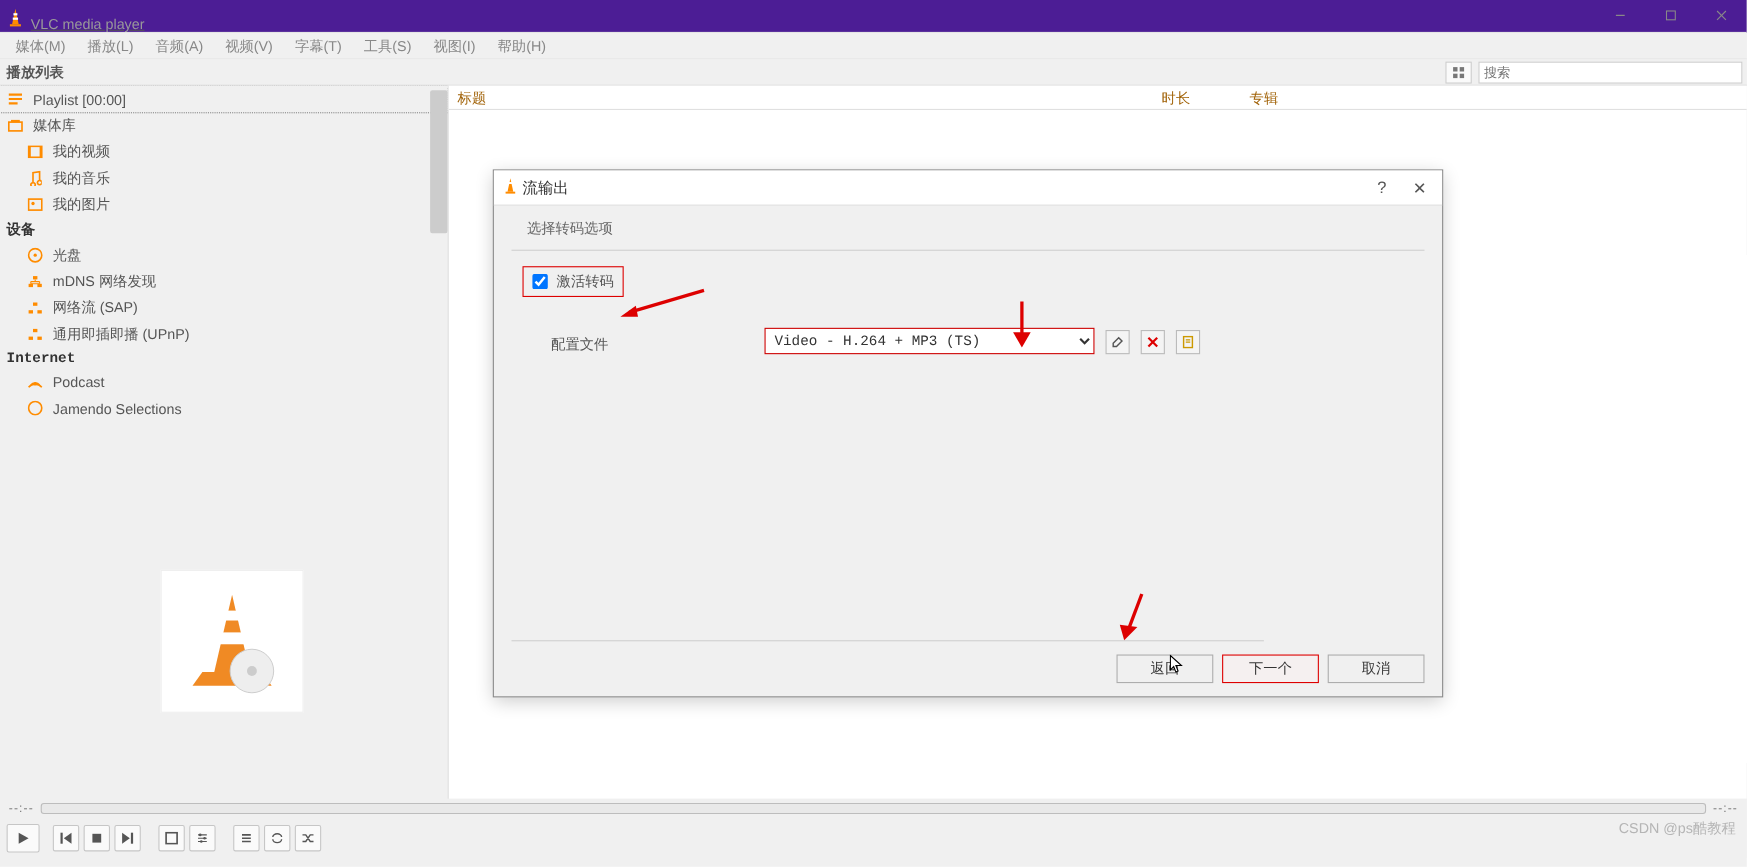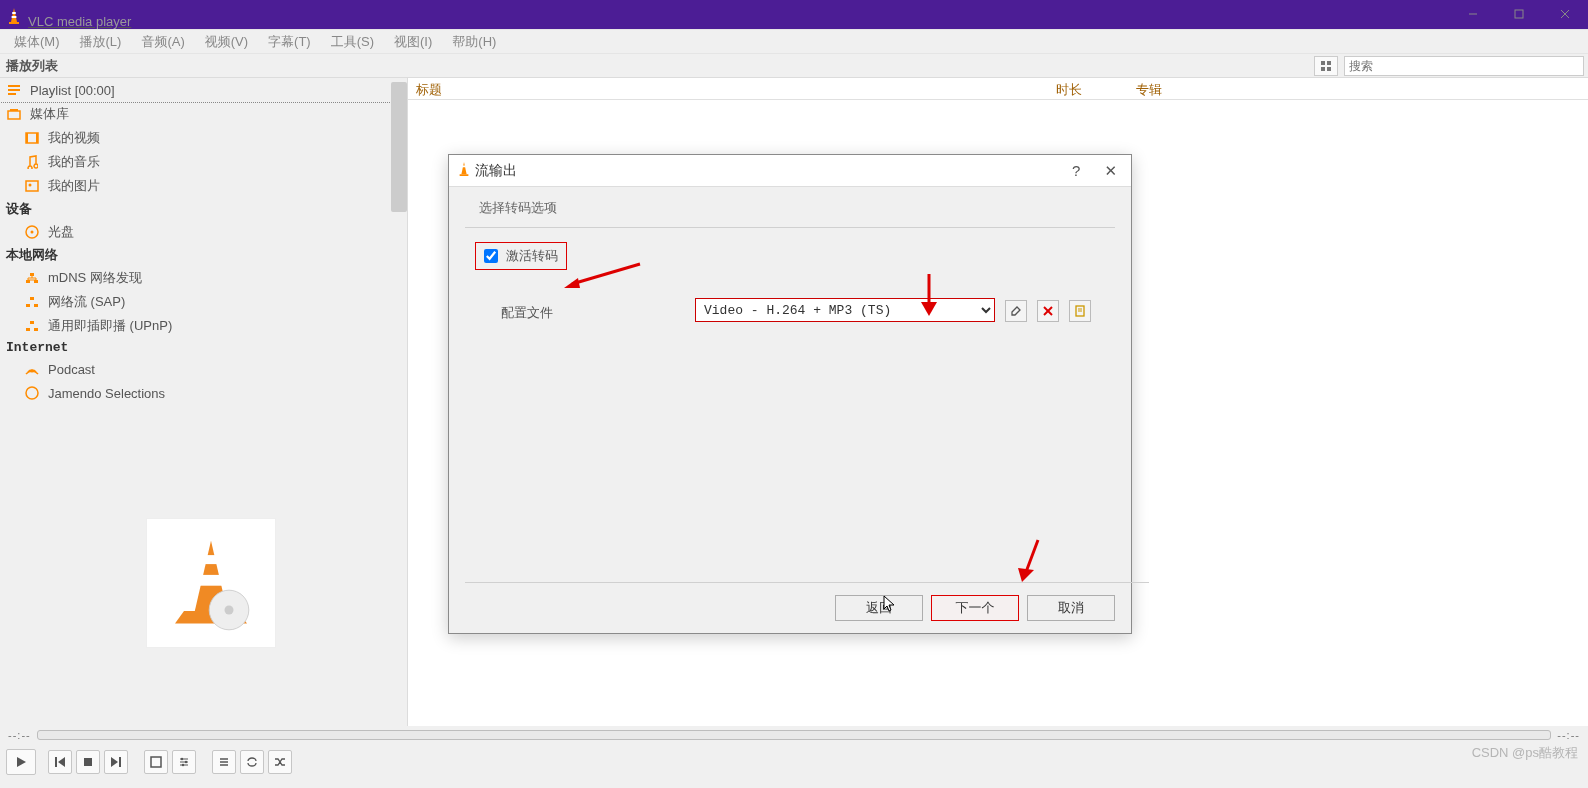--- a/index.html
+++ b/index.html
@@ -45,21 +45,21 @@
 
 .seekrow { height:18px; background:#f0f0f0; display:flex; align-items:center; padding:0 8px; gap:6px;}
 .dots { color:#777; font-size:11px; letter-spacing:1px;}
 .seektrack { flex:1; height:10px; border:1px solid #bdbdbd; border-radius:3px; background:#e9e9e9;}
 .controls { height:36px; background:#f0f0f0; display:flex; align-items:center; padding:0 6px; gap:4px;}
 .cbtn { height:24px; min-width:24px; border:1px solid #c6c6c6; background:#fafafa; border-radius:2px; display:flex; align-items:center; justify-content:center; padding:0 4px;}
 .cbtn.big { width:30px; height:26px;}
 .cbtn svg { width:12px; height:12px; fill:#555;}
 
 
-.dialog { position:absolute; left:448px; top:154px; width:684px; height:480px; background:#f0f0f0; border:1px solid #8a8a8a; box-shadow:0 4px 16px rgba(0,0,0,.2);}
+.dialog { position:absolute; left:448px; top:154px; width:864px; height:480px; background:#f0f0f0; border:1px solid #8a8a8a; box-shadow:0 4px 16px rgba(0,0,0,.2);}
 .dlg-title { height:32px; background:#fff; display:flex; align-items:center; padding-left:8px; border-bottom:1px solid #ddd;}
 .dlg-title .t { margin-left:4px; color:#333; font-size:14px;}
 .dlg-title .r { margin-left:auto; display:flex; gap:24px; padding-right:14px; font-size:15px; color:#555;}
 .dlg-body { padding:10px 16px 0 16px;}
 .dlg-body .h1 { font-weight:bold; color:#333; font-size:14px;}
 .dlg-body .h2 { color:#666; font-size:13px; padding:2px 0 0 14px;}
 .dlg-body hr { margin:10px 0 14px 0; border:none; border-top:1px solid #d0d0d0;}
 .chk-wrap { display:inline-flex; align-items:center; gap:8px; padding:4px 8px; border:1px solid #d00;}
 .chk-wrap input { width:14px; height:14px;}
 .profile-row { display:flex; align-items:flex-end; margin-top:28px; gap:10px;}
@@ -186,21 +186,20 @@
     <div class="side-head">设备</div>
     <div class="side-row pad">
       <span class="ic">
           <svg width="14" height="14" viewBox="0 0 14 14">
             <circle cx="7" cy="7" r="6" fill="none" stroke="#ff8c00" stroke-width="1.5"></circle>
             <circle cx="7" cy="7" r="1.5" fill="#ff8c00"></circle>
           </svg>
         </span>
       <span>光盘</span>
     </div>
-    <div class="side-head">本地网络</div>
     <div class="side-row pad">
       <span class="ic">
           <svg width="14" height="12" viewBox="0 0 14 12">
             <rect x="5" y="1" width="4" height="3" fill="#ff8c00"></rect>
             <rect x="1" y="8" width="4" height="3" fill="#ff8c00"></rect>
             <rect x="9" y="8" width="4" height="3" fill="#ff8c00"></rect>
             <line x1="7" y1="4" x2="7" y2="6" stroke="#ff8c00"></line>
             <line x1="3" y1="8" x2="11" y2="8" stroke="#ff8c00"></line>
             <line x1="3" y1="6" x2="3" y2="8" stroke="#ff8c00"></line>
             <line x1="11" y1="6" x2="11" y2="8" stroke="#ff8c00"></line>

